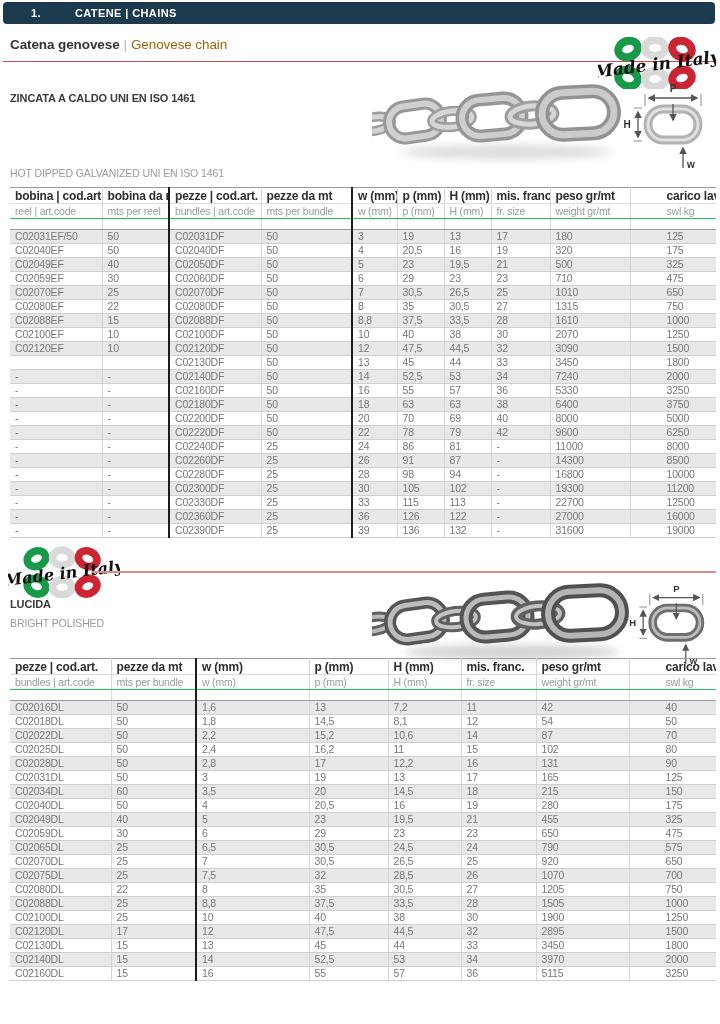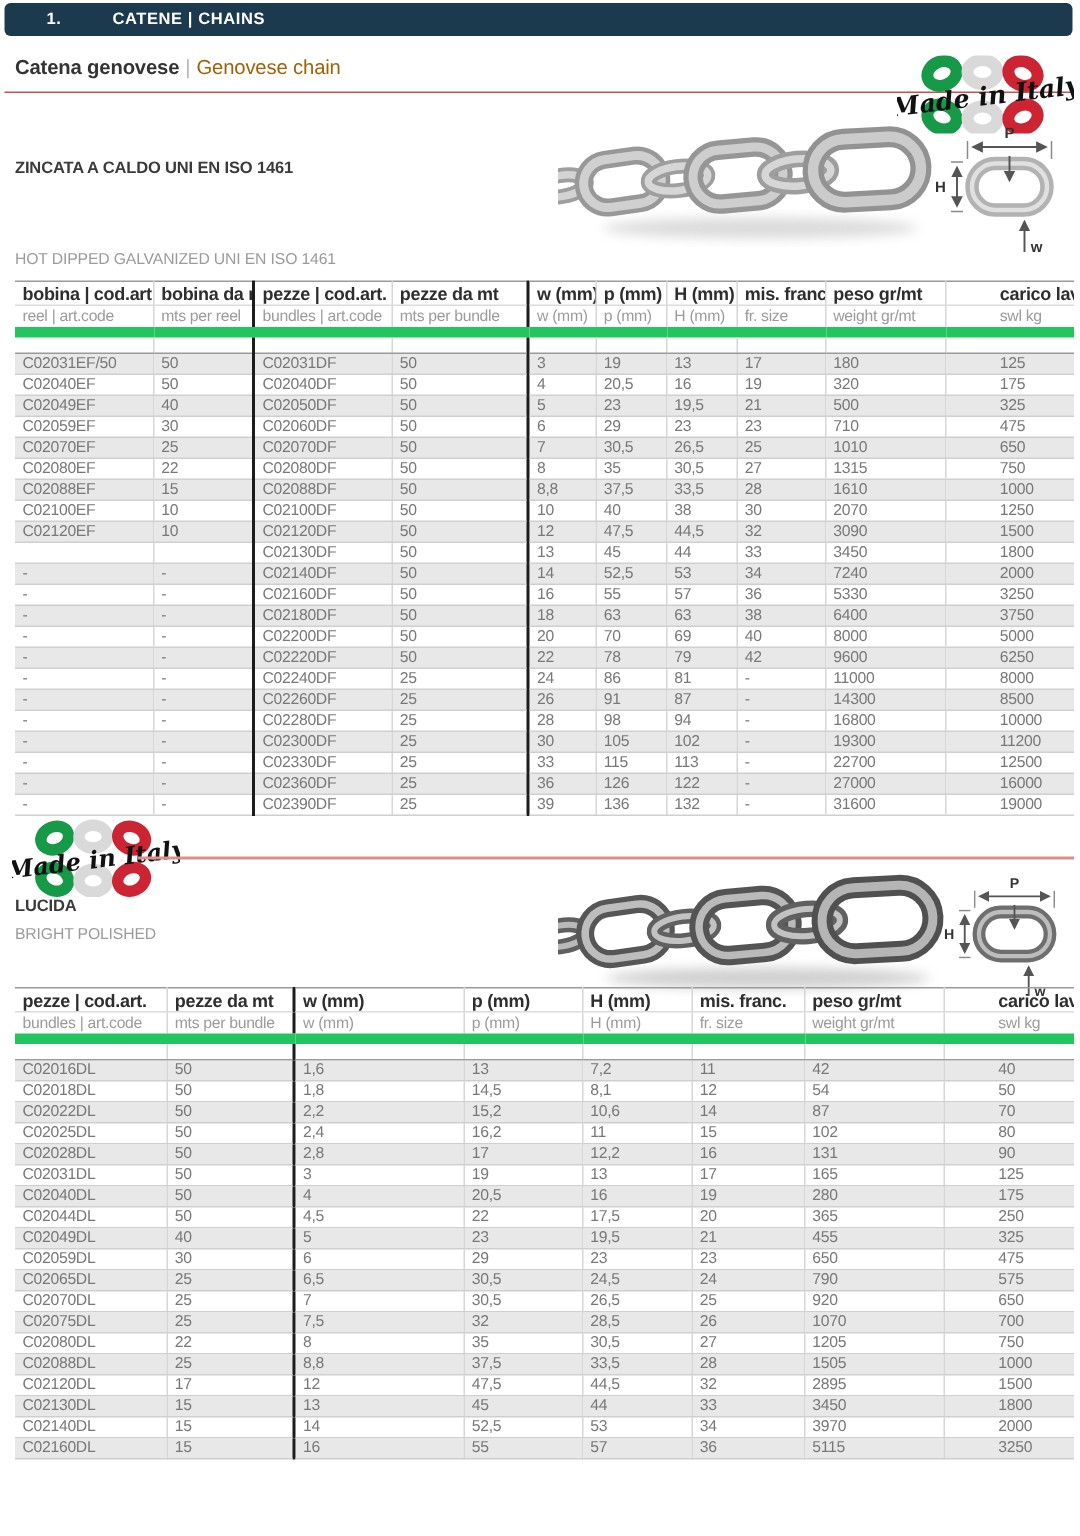--- a/index.html
+++ b/index.html
@@ -44,21 +44,21 @@
     text-align:left;padding:0 0 0 5px;overflow:hidden;white-space:nowrap;
     border-right:1px solid #d6d6d6;
   }
   table.spec th:last-child, table.spec td:last-child{border-right:none;padding-left:36px;}
   tr.hdr-it th{
     font-size:12px;font-weight:bold;color:#2e2e2e;height:15px;
     border-top:1px solid #9a9a9a;border-bottom:1px solid #dcdcdc;letter-spacing:-0.2px;
   }
   tr.hdr-en th{
     font-size:10.5px;font-weight:normal;color:#9b9b9b;height:14px;
-    border-bottom:7px solid #22c55e;letter-spacing:-0.2px;
+    border-bottom:1px solid #22c55e;letter-spacing:-0.2px;
   }
   tr.spacer td{height:10px;border-bottom:1px solid #9a9a9a;}
   tbody td{
     font-size:10.5px;color:#787878;height:13px;line-height:13px;
     border-bottom:1px solid #cfcfcf;letter-spacing:-0.2px;
   }
   tbody tr:nth-child(odd){background:#e8e8e8;}
   
   .t1 th:nth-child(3), .t1 td:nth-child(3),
   .t1 th:nth-child(5), .t1 td:nth-child(5),
@@ -86,21 +86,21 @@
     <ellipse cx="30" cy="12" rx="10" ry="8" stroke="#169a47" stroke-width="8" transform="rotate(-22 30 12)"></ellipse>
     <ellipse cx="57" cy="11" rx="10" ry="8" stroke="#d9d9d9" stroke-width="8"></ellipse>
     <ellipse cx="84" cy="12" rx="10" ry="8" stroke="#cd2433" stroke-width="8" transform="rotate(22 84 12)"></ellipse>
     <ellipse cx="30" cy="41" rx="10" ry="8" stroke="#169a47" stroke-width="8" transform="rotate(22 30 41)"></ellipse>
     <ellipse cx="57" cy="42" rx="10" ry="8" stroke="#d9d9d9" stroke-width="8"></ellipse>
     <ellipse cx="84" cy="41" rx="10" ry="8" stroke="#cd2433" stroke-width="8" transform="rotate(-22 84 41)"></ellipse>
   </g>
   <text class="mii-text" x="59" y="33" font-size="17" fill="#111111" text-anchor="middle" transform="rotate(-7 59 28)">Made in Italy</text>
 </svg>
 
-<div class="abs sec-label-it" style="left:10px;top:106px;text-align:center;">ZINCATA A CALDO UNI EN ISO 1461</div>
+<div class="abs sec-label-it" style="left:10px;top:92px;text-align:center;">ZINCATA A CALDO UNI EN ISO 1461</div>
 <div class="abs sec-label-en" style="left:10px;top:119px;margin-top:48px;">HOT DIPPED GALVANIZED UNI EN ISO 1461</div>
 
 <svg class="abs" style="left:372px;top:80px;" width="250" height="88" viewBox="0 0 250 88">
   <defs>
     <filter id="blur1" x="-40%" y="-40%" width="180%" height="180%">
         <feGaussianBlur stdDeviation="4"></feGaussianBlur>
       </filter>
   </defs>
   <ellipse cx="135" cy="72" rx="105" ry="7" fill="#9a9a9a" opacity="0.35" filter="url(#blur1)"></ellipse>
   <g fill="none">
@@ -629,38 +629,38 @@
         <td>C02031DL</td>
         <td>50</td>
         <td>3</td>
         <td>19</td>
         <td>13</td>
         <td>17</td>
         <td>165</td>
         <td>125</td>
       </tr>
       <tr>
+        <td>C02034DL</td>
+        <td>60</td>
+        <td>3,5</td>
+        <td>20</td>
+        <td>14,5</td>
+        <td>18</td>
+        <td>215</td>
+        <td>150</td>
+      </tr>
+      <tr>
         <td>C02040DL</td>
         <td>50</td>
         <td>4</td>
         <td>20,5</td>
         <td>16</td>
         <td>19</td>
         <td>280</td>
         <td>175</td>
-      </tr>
-      <tr>
-        <td>C02044DL</td>
-        <td>50</td>
-        <td>4,5</td>
-        <td>22</td>
-        <td>17,5</td>
-        <td>20</td>
-        <td>365</td>
-        <td>250</td>
       </tr>
       <tr>
         <td>C02049DL</td>
         <td>40</td>
         <td>5</td>
         <td>23</td>
         <td>19,5</td>
         <td>21</td>
         <td>455</td>
         <td>325</td>
@@ -719,20 +719,30 @@
         <td>C02088DL</td>
         <td>25</td>
         <td>8,8</td>
         <td>37,5</td>
         <td>33,5</td>
         <td>28</td>
         <td>1505</td>
         <td>1000</td>
       </tr>
       <tr>
+        <td>C02100DL</td>
+        <td>25</td>
+        <td>10</td>
+        <td>40</td>
+        <td>38</td>
+        <td>30</td>
+        <td>1900</td>
+        <td>1250</td>
+      </tr>
+      <tr>
         <td>C02120DL</td>
         <td>17</td>
         <td>12</td>
         <td>47,5</td>
         <td>44,5</td>
         <td>32</td>
         <td>2895</td>
         <td>1500</td>
       </tr>
       <tr>

